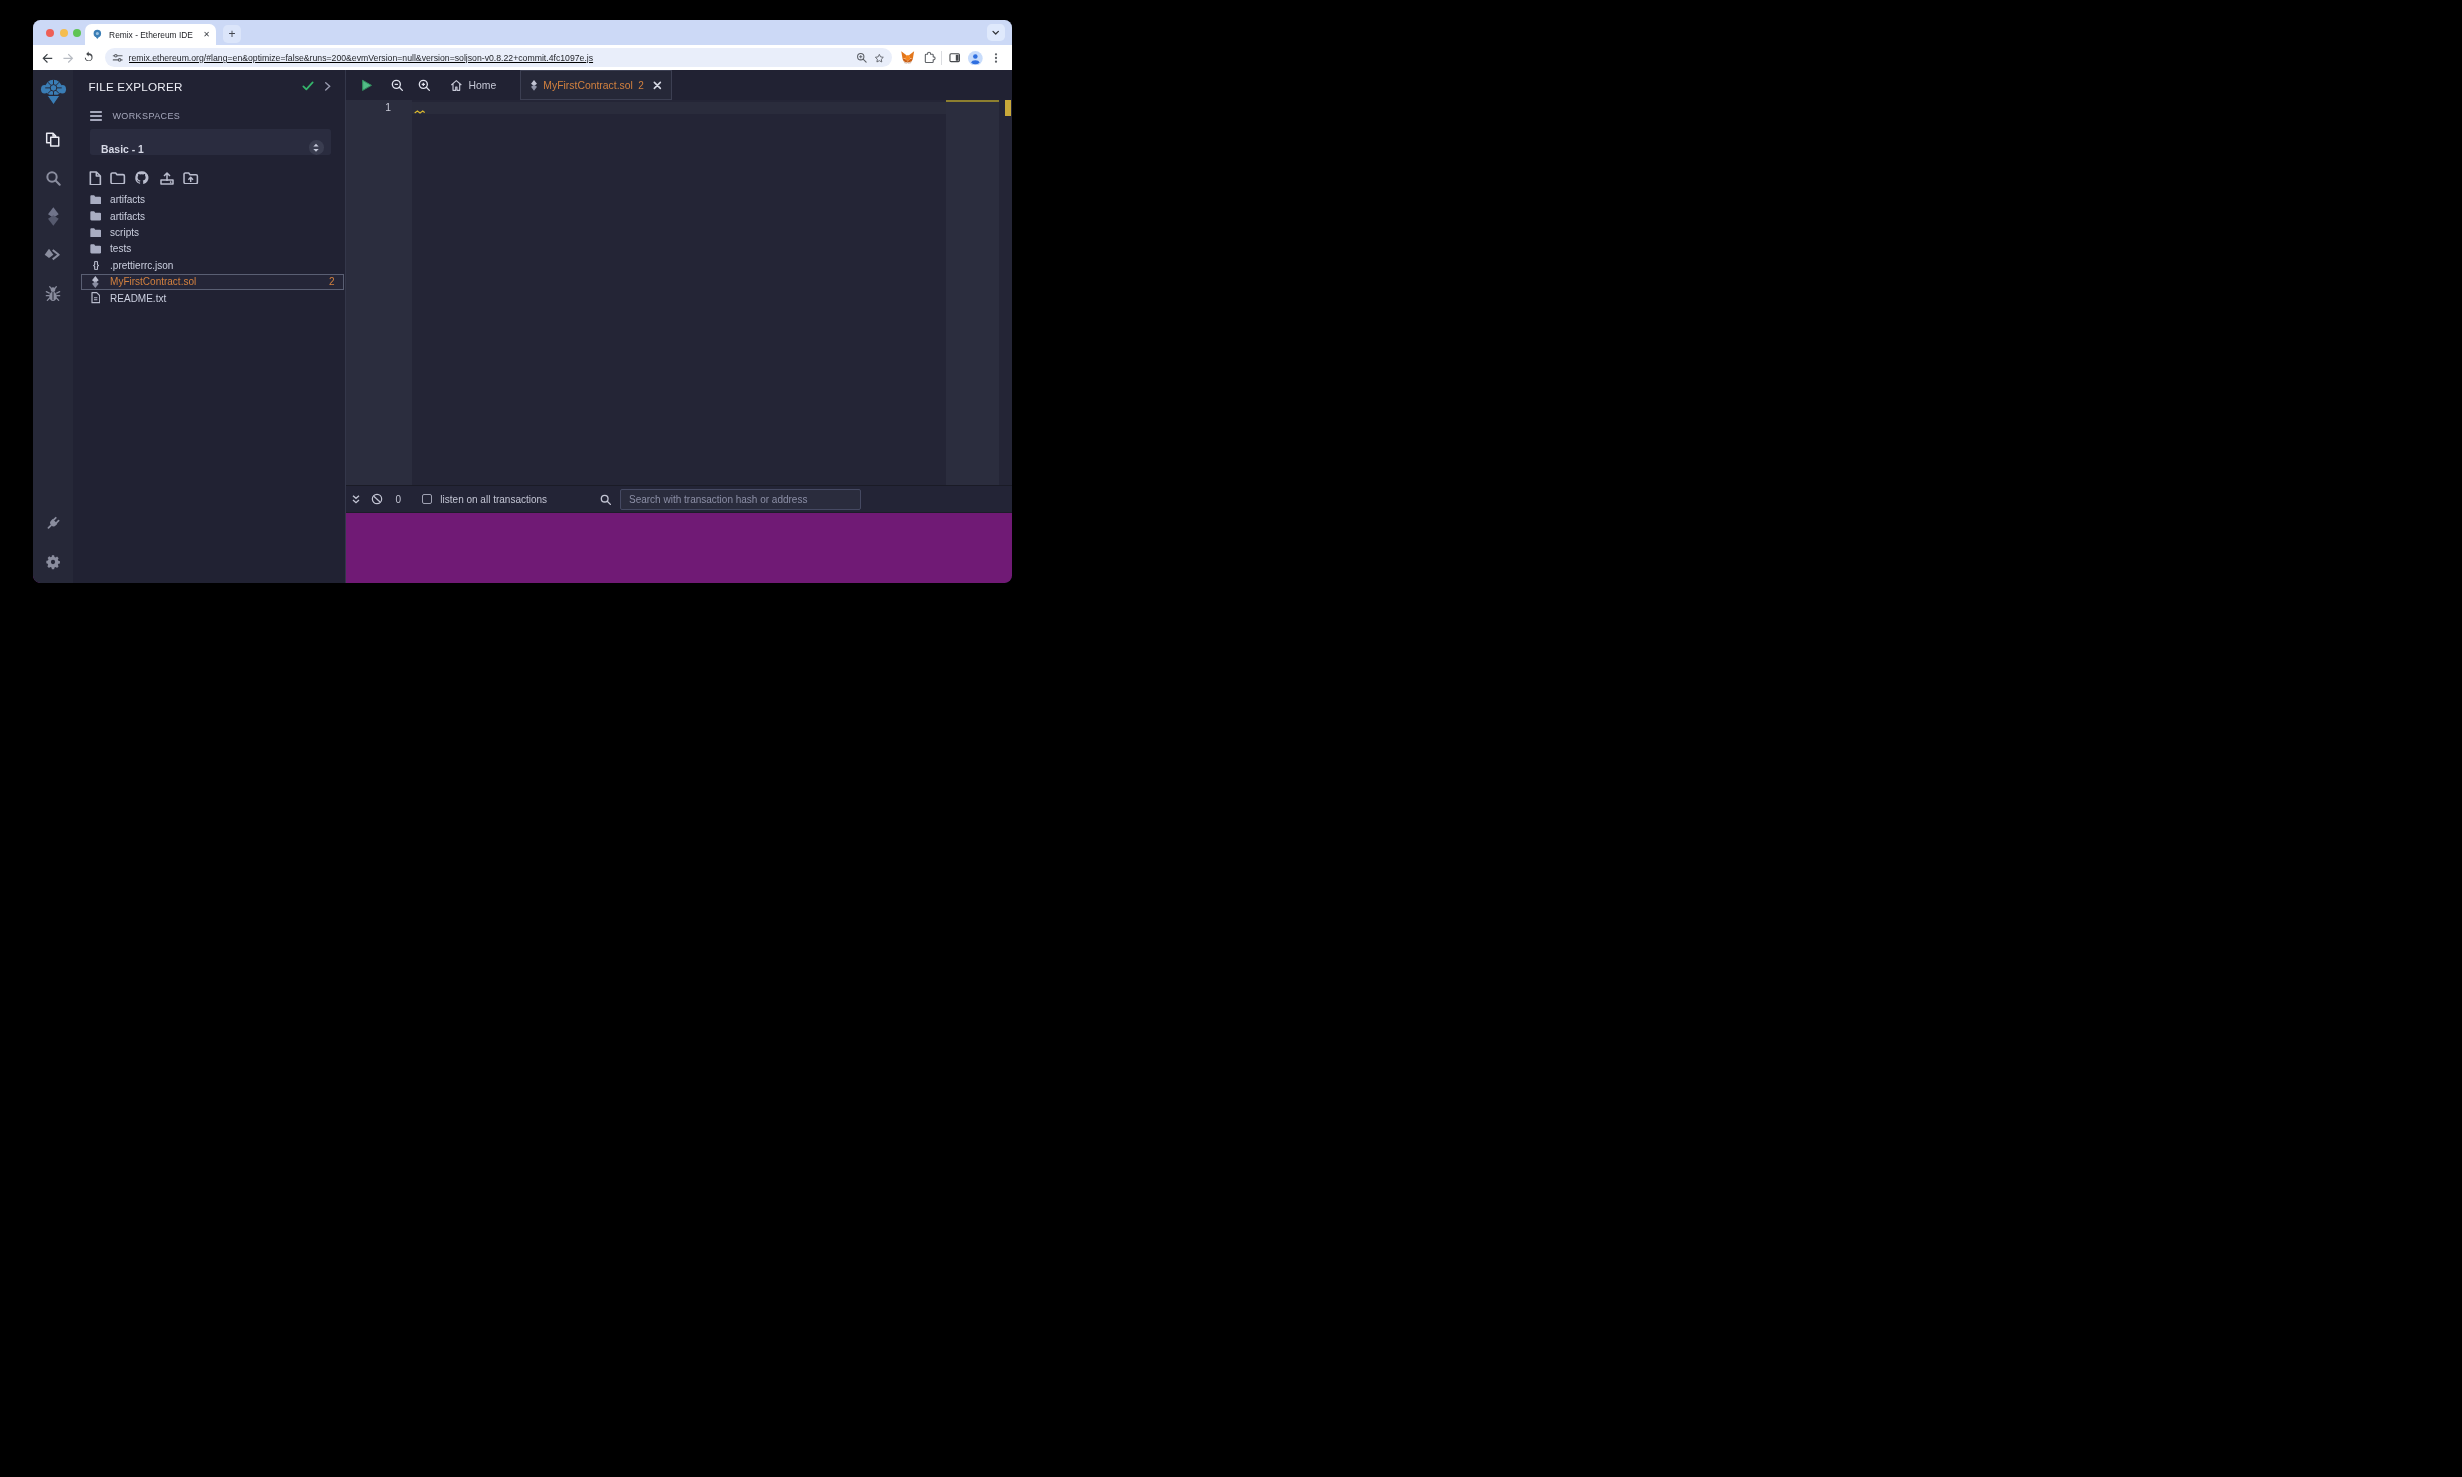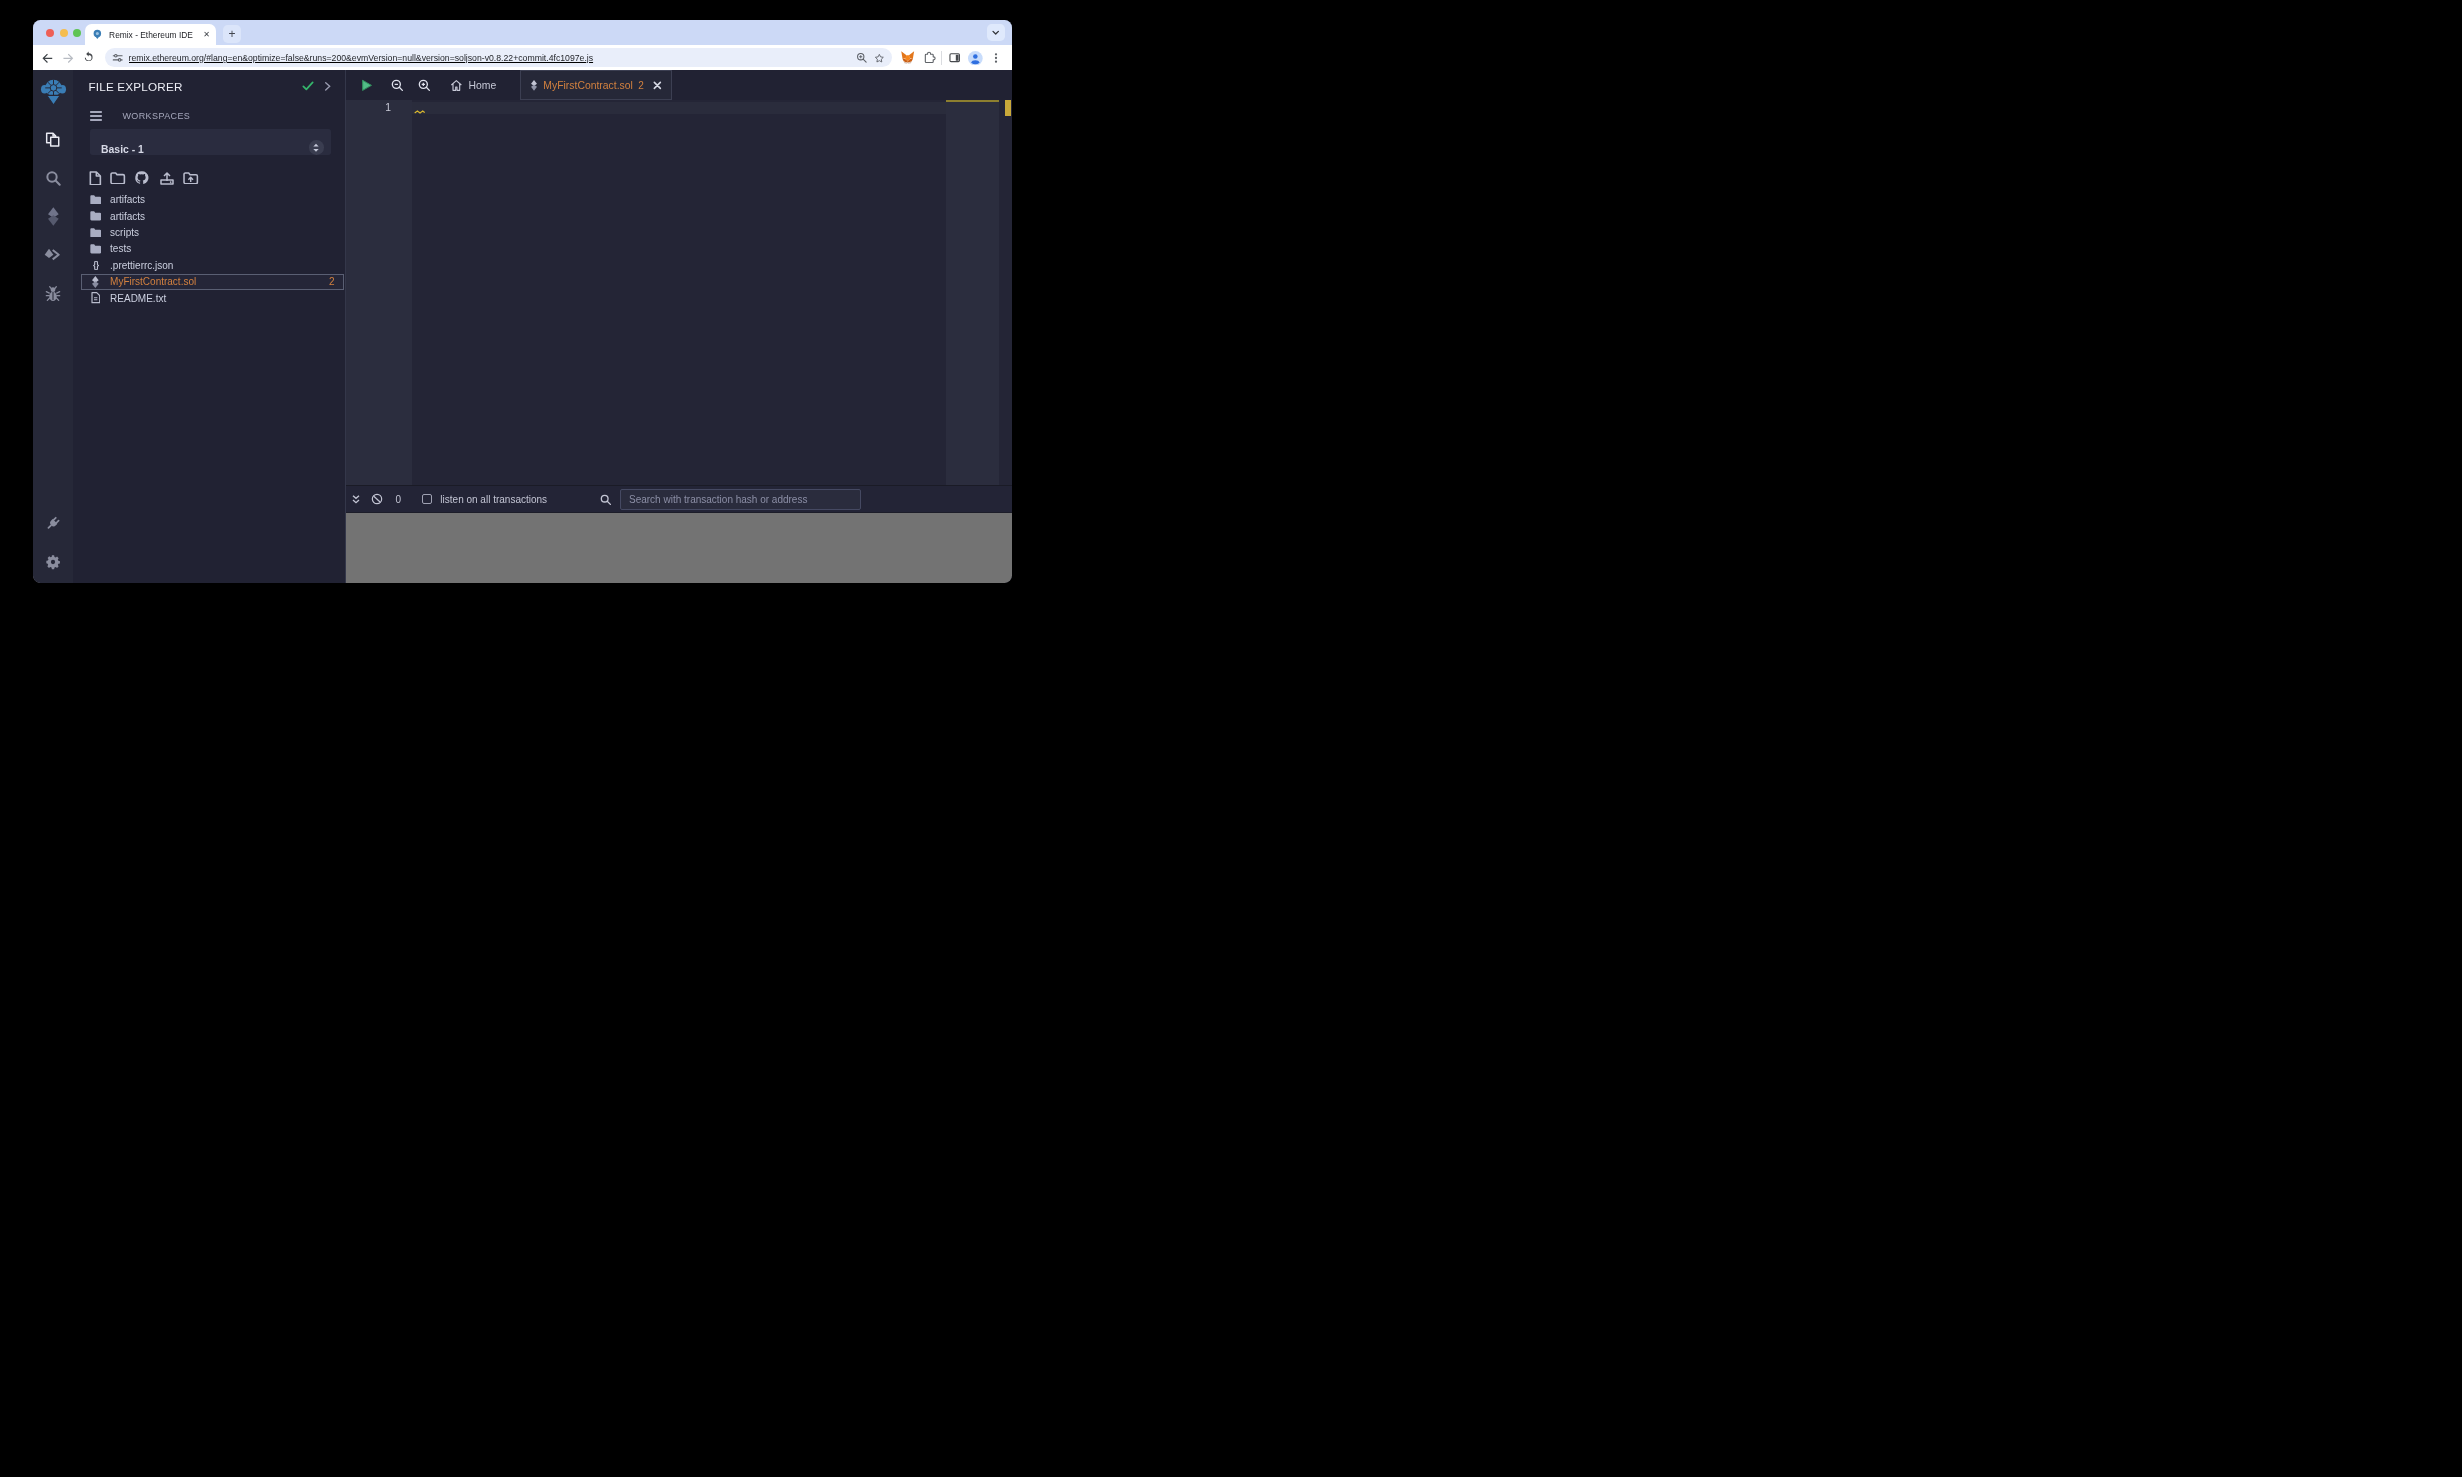--- a/index.html
+++ b/index.html
@@ -23,36 +23,36 @@
 
   
   .toolbar { height:25px; background:#fff; display:flex; align-items:center; padding:0 8px 0 6.7px; gap:4.7px; flex:none; }
   .navbtn { width:16px; height:16px; flex:none; display:flex; align-items:center; justify-content:center; }
   .urlpill { flex:1; height:19px; background:#e9eefa; border-radius:9.4px; display:flex; align-items:center;
              padding:0 6.7px; gap:5.4px; min-width:0; margin:0 3.3px;text-decoration:underline; }
   .urltext { flex:1; font-size:8.7px; color:#24262b; white-space:nowrap; overflow:hidden; min-width:0; }
   .tool-divider { width:0.7px; height:13.4px; background:#dadce0; }
 
   
-  .app { flex:1; display:flex; min-height:0; background:#737373; }
+  .app { flex:1; display:flex; min-height:0; background:#701a75; }
 
   .rail { width:40px; background:#262838; display:flex; flex-direction:column; align-items:center; flex:none; }
   .rail-logo { width:27px; height:29px; margin-top:8px; }
   .railicon { width:17.4px; height:17.4px; margin-top:21px; display:flex; align-items:center; justify-content:center; }
   .railicon.first { margin-top:24px; }
   .rail-spacer { flex:1; }
   .railicon.plug { margin:0 0 21.4px 0; }
   .railicon.gear { margin:0 0 12px 0; }
 
   
   .filepanel { width:273px; flex:none; display:flex; flex-direction:column; border-right:0.7px solid #34374a; background:#212233; }
   .fp-header { display:flex; align-items:center; margin:9.4px 13.4px 0 15.4px; }
   .fp-title { font-size:11.7px; font-weight:500; color:#edeef6; letter-spacing:0.2px; flex:1; }
   .fp-check { margin-right:10px; display:flex; }
-  .fp-ws { display:flex; align-items:center; margin:18px 0 0 17.4px; gap:20px; }
+  .fp-ws { display:flex; align-items:center; margin:18px 0 0 17.4px; gap:10px; }
   .hamburger { display:flex; flex-direction:column; gap:2px; }
   .hamburger span { width:12px; height:2px; background:#a6a8bc; border-radius:0.7px; }
   .fp-ws-label { font-size:9px; color:#a6a8bc; letter-spacing:0.4px; }
   .fp-select { margin:8px 14px 0 16.7px; height:26px; background:#2a2c3f; border-radius:2.7px;
                display:flex; align-items:flex-end; padding:0 7.4px 0 11.4px;font-weight:bold; }
   .fp-select-text { flex:1; font-size:10.4px; color:#d6d8e5; }
   .fp-select-icon { width:14.7px; height:14.7px; border-radius:50%; background:#3a3d50; display:flex; align-items:center; justify-content:center; }
   .fp-tools { display:flex; align-items:center; gap:8.7px; margin:15.4px 0 0 16px; height:15.4px; }
   .fp-tools > div { display:flex; align-items:center; }
   .fp-tree { margin-top:6px; }

